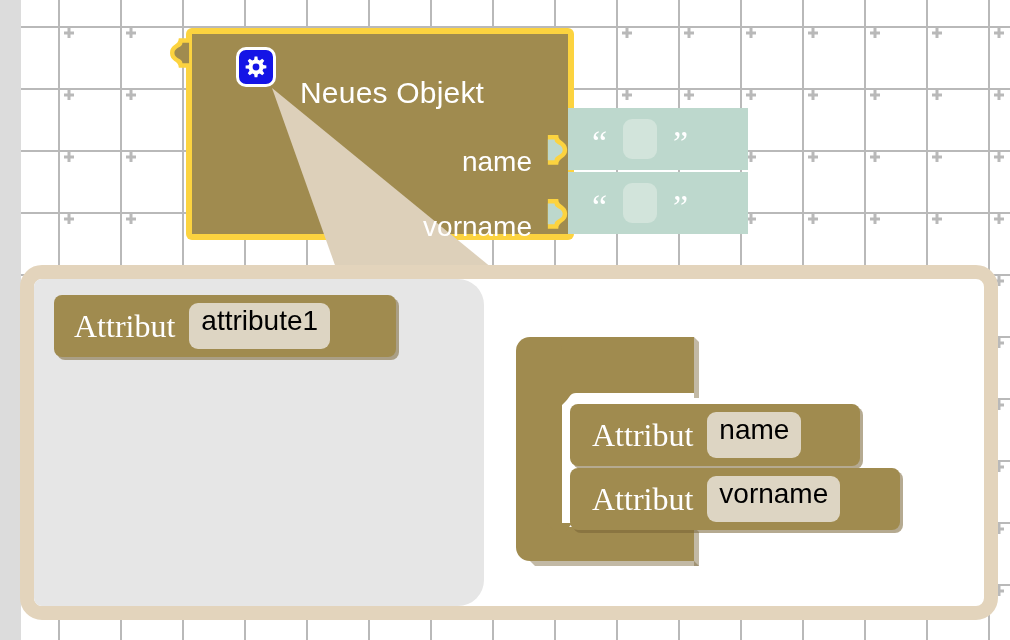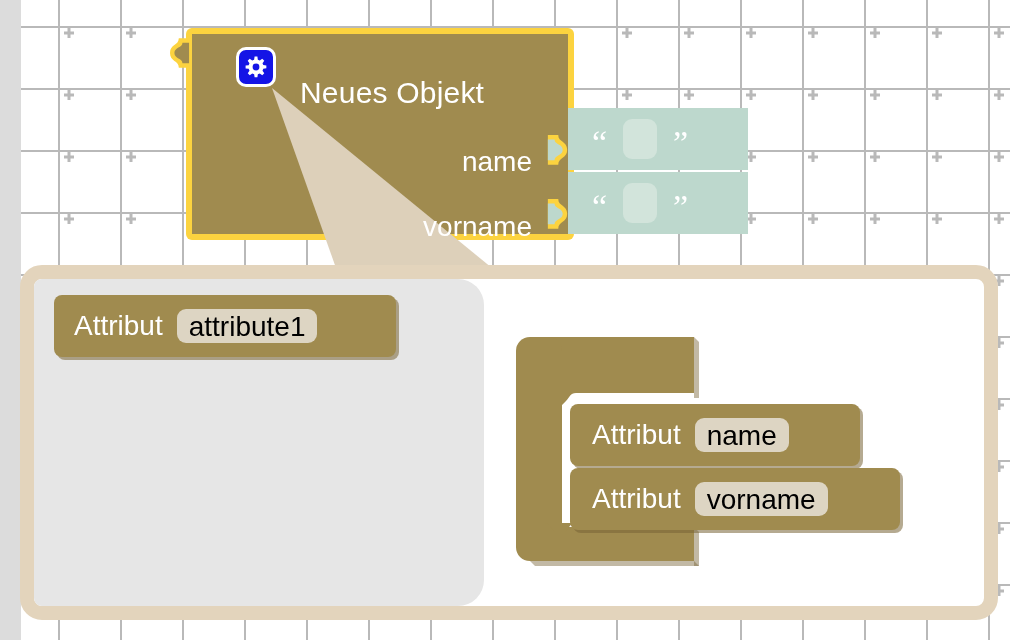--- a/index.html
+++ b/index.html
@@ -178,30 +178,31 @@
   }
 
   
   .bk {
     position: absolute;
     background: #a08b4f;
     box-shadow: 3px 3px 0 0 rgba(120,100,55,0.55);
   }
   .bk-label {
     color: #ffffff;
-    font-size: 28px;
+    font-size: 32px;
     white-space: nowrap;
     user-select: none;
+    font-family: Liberation Serif, serif;
   }
   .bk-field {
     background: #ddd5c3;
     color: #000000;
     font-size: 28px;
     border-radius: 9px;
-    padding: 2px 12px 0 12px;
+    padding: 2px 12px 12px 12px;
     white-space: nowrap;
     user-select: none;
   }
 
   
   .palette-block {
     left: 54px; top: 295px;
     width: 342px; height: 62px;
     border-radius: 8px;
     display: flex;

